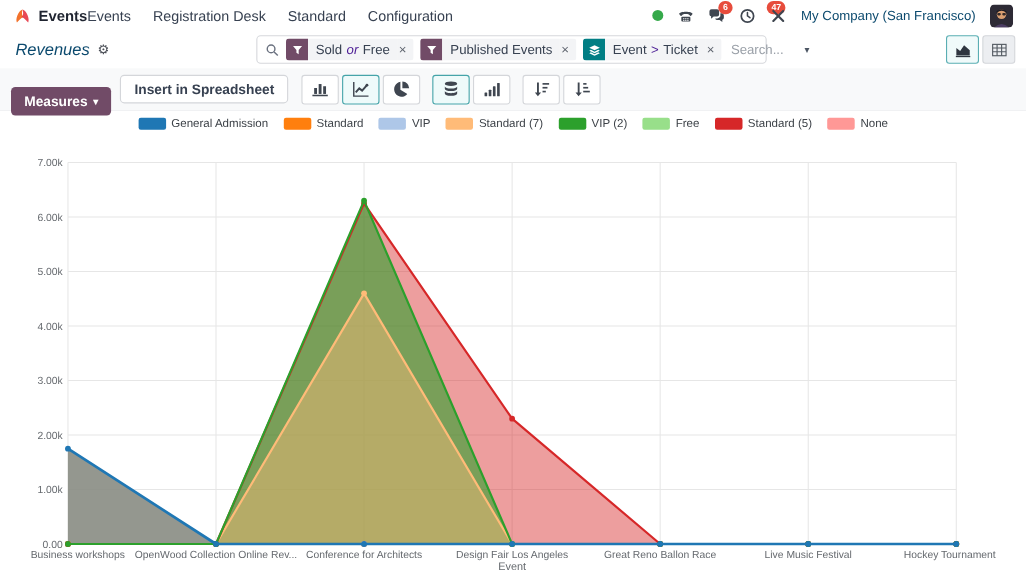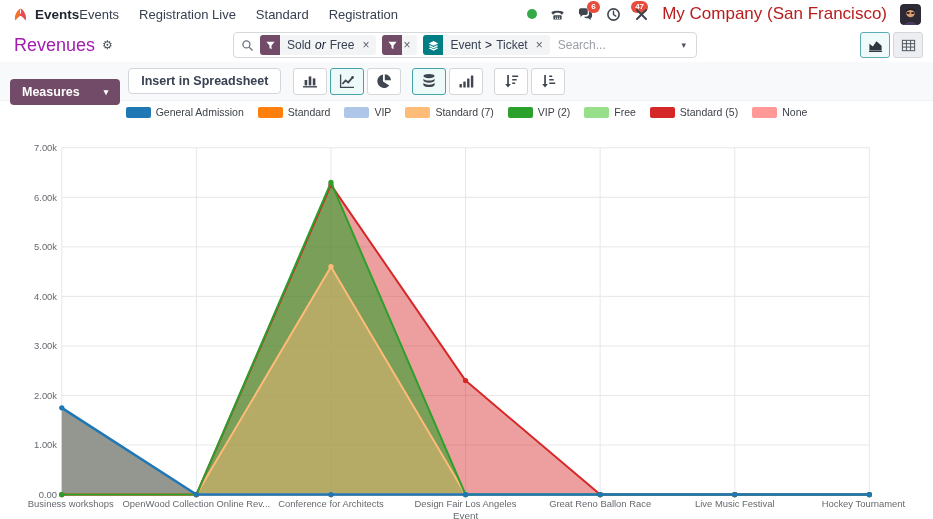--- a/index.html
+++ b/index.html
@@ -14,52 +14,52 @@
   .brand-logo svg{width:17px;height:17px;}
   .brand-name{font-size:13.5px;font-weight:700;color:#1f2430;}
   .menu-items{display:flex;align-items:center;gap:20px;}
   .menu-item{font-size:13px;color:#374151;cursor:pointer;}
   .nav-right{margin-left:auto;display:flex;align-items:center;gap:13px;}
   .systray-icon{position:relative;display:flex;align-items:center;justify-content:center;cursor:pointer;}
   .systray-icon svg{width:15px;height:15px;}
   .status-dot{width:10px;height:10px;border-radius:50%;}
   .badge{position:absolute;top:-6px;left:9px;color:#fff;font-size:8px;font-weight:700;
          padding:1px 4px;border-radius:8px;line-height:1.25;}
-  .company{font-size:17px;color:#b91c1c;cursor:pointer;white-space:nowrap;}
+  .company{font-size:12px;color:#0c4a6e;cursor:pointer;white-space:nowrap;}
   .avatar svg{width:21px;height:21px;border-radius:4px;}
 
   
   .control-panel{position:relative;height:34px;display:flex;align-items:center;padding:0 14px;background:#fff;}
-  .page-title{font-size:18px;font-weight:500;color:#a21caf;}
+  .page-title{font-size:15px;font-weight:500;color:#0c4a6e;font-style:italic;}
   .gear{margin-left:7px;font-size:12px;color:#4c5058;cursor:pointer;line-height:1;}
   .searchbar{position:absolute;left:233px;top:4px;width:464px;height:26px;box-sizing:border-box;
              border:1px solid #d6d8dc;border-radius:4px;background:#fff;display:flex;align-items:center;padding:0 4px 0 7px;}
   .mag svg{width:13px;height:13px;}
   .facet{display:flex;align-items:stretch;height:20px;margin-left:6px;border-radius:3px;overflow:hidden;flex:none;cursor:pointer;}
   .facet-chip{width:20px;display:flex;align-items:center;justify-content:center;}
   .facet-chip svg{width:11px;height:11px;}
   .facet-chip.filter{background:#714B67;}
   .facet-chip.group{background:#017e84;}
   .facet-label{display:flex;align-items:center;gap:4px;padding:0 7px;font-size:12px;color:#374151;background:#f3f4f6;white-space:nowrap;}
-  .fw-muted{color:#0f172a;}
+  .fw-muted{color:#4c1d95;}
   .fw-italic{font-style:italic;}
   .facet-remove{display:flex;align-items:center;padding:0 7px 0 1px;background:#f3f4f6;color:#5d636d;font-size:12px;cursor:pointer;}
   .search-input{flex:1;min-width:50px;border:0;outline:none;font-size:12px;color:#ec4899;padding:0 8px;background:transparent;font-family:inherit;}
   .search-input::placeholder{color:#9aa0a8;}
   .search-caret{height:100%;display:flex;align-items:center;padding:0 6px 0 9px;color:#4b5563;font-size:9px;cursor:pointer;}
   .view-switcher{position:absolute;right:10px;top:4px;display:flex;gap:3px;}
   .vs-btn{width:30px;height:26px;box-sizing:border-box;border:1px solid #d4d6da;border-radius:3px;background:#eceef1;
           display:flex;align-items:center;justify-content:center;cursor:pointer;}
   .vs-btn.active{background:#f0fafa;border-color:#5aaeb3;}
   .vs-btn svg{width:15px;height:15px;}
 
   
   .toolbar{height:38px;background:#f8f9fa;display:flex;align-items:center;padding:0 10px;gap:8px;border-bottom:1px solid #f0f1f3;}
   .btn-primary{height:26px;padding:0 12px;border:0;border-radius:4px;color:#fff;font-size:12.5px;font-weight:600;
-               display:flex;align-items:center;gap:24px;cursor:pointer;font-family:inherit;margin-top:22px;}
+               display:flex;align-items:center;gap:5px;cursor:pointer;font-family:inherit;margin-top:22px;}
   .btn-primary .caret{font-size:9px;}
   .btn-secondary{height:26px;padding:0 12px;background:#fff;border:1px solid #d4d6da;border-radius:4px;color:#374151;
                  font-size:12.5px;font-weight:600;cursor:pointer;font-family:inherit;}
   .chart-buttons{display:flex;align-items:center;gap:3px;margin-left:4px;}
   .icon-btn{width:34px;height:27px;box-sizing:border-box;border:1px solid #d4d6da;border-radius:3px;background:#fff;
             display:flex;align-items:center;justify-content:center;cursor:pointer;}
   .icon-btn.active{border-color:#45a4a9;background:#eefafa;}
   .icon-btn.group-gap{margin-left:8px;}
   .icon-btn svg{width:16px;height:16px;}
 
@@ -79,23 +79,23 @@
       <span class="brand-logo">
         <svg viewBox="0 0 20 20">
           <path d="M4 17 C2 13 5.5 4.5 10 3 C9 7 9 9 11 11 C8 12.2 6 14.8 4 17 Z" fill="#f3722c"></path>
           <path d="M16 17 C18 13 14.5 4.5 10 3 C11 7 11 9 9 11 C12 12.2 14 14.8 16 17 Z" fill="#e63946" opacity="0.92"></path>
         </svg>
       </span>
       <span class="brand-name">Events</span>
     </div>
     <div class="menu-items" id="menu-items">
         <div class="menu-item">Events</div>
-        <div class="menu-item">Registration Live</div>
+        <div class="menu-item">Registration Desk</div>
         <div class="menu-item">Standard</div>
-        <div class="menu-item">Registration</div>
+        <div class="menu-item">Configuration</div>
       </div>
   </div>
   <div class="nav-right">
     <span class="systray-icon">
       <span class="status-dot" id="status-dot" style="background: rgb(53, 169, 74);"></span>
     </span>
     <span class="systray-icon">
       <svg viewBox="0 0 16 16" fill="#3f4650">
         <path d="M1.5 6.2 C1.5 3.3 14.5 3.3 14.5 6.2 L12.7 8.2 10.9 6.6 C9.1 6 6.9 6 5.1 6.6 L3.3 8.2 Z"></path>
         <rect x="3.6" y="8.8" width="8.8" height="4.6" rx="1"></rect>
@@ -166,20 +166,23 @@
             <span class="fw-muted fw-italic">or</span>
             <span>Free</span>
           </span>
           <span class="facet-remove">×</span>
         </span>
         <span class="facet">
           <span class="facet-chip filter">
             <svg viewBox="0 0 16 16" fill="#fff">
               <path d="M2 2.5 h12 L9.5 8 v5.5 L6.5 11.5 V8 Z"></path>
             </svg>
+          </span>
+          <span class="facet-label">
+            <span>Published Events</span>
           </span>
           <span class="facet-remove">×</span>
         </span>
         <span class="facet">
           <span class="facet-chip group">
             <svg viewBox="0 0 16 16" fill="#fff">
               <path d="M8 1.6 L15 5 8 8.4 1 5 Z"></path>
               <path d="M3.2 7.7 L1 8.8 8 12.2 15 8.8 12.8 7.7 8 10.2 Z"></path>
               <path d="M3.2 11 L1 12.1 8 15.5 15 12.1 12.8 11 8 13.5 Z"></path>
             </svg>

